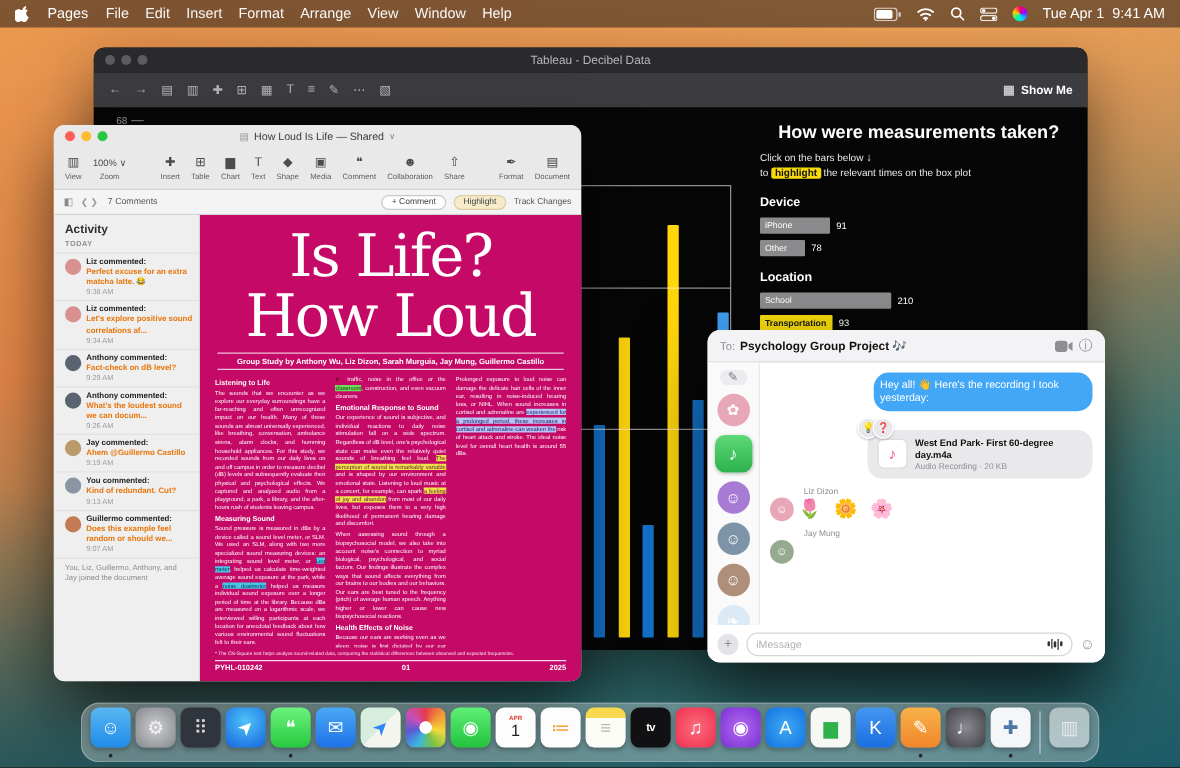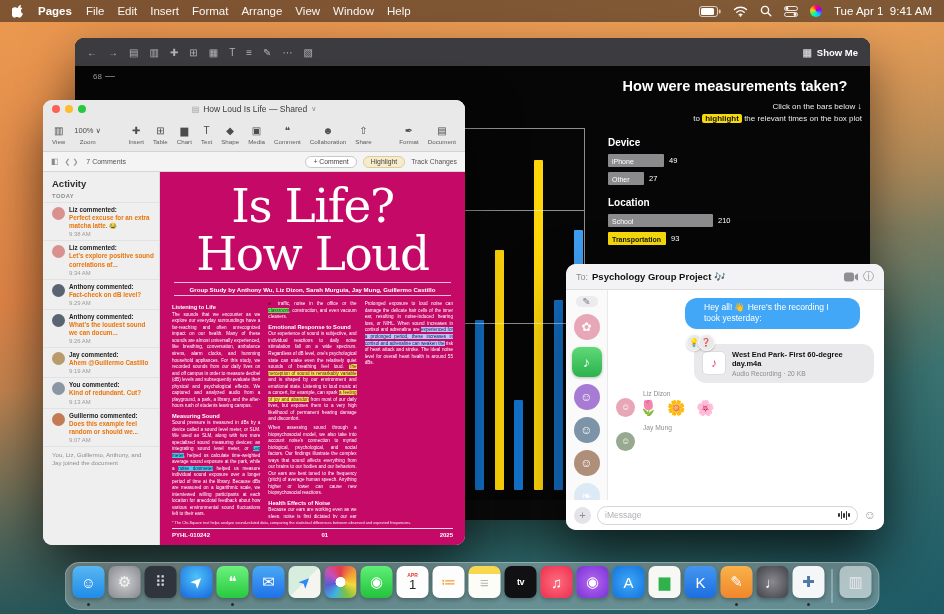--- a/index.html
+++ b/index.html
@@ -8,21 +8,21 @@
   .desktop{position:absolute;inset:0;
     background:
       radial-gradient(120% 80% at 82% -10%, rgba(246,176,96,.9), rgba(246,176,96,0) 60%),
       radial-gradient(110% 75% at 8% 112%, rgba(16,72,84,.95), rgba(16,72,84,0) 65%),
       radial-gradient(60% 40% at 45% 55%, rgba(235,150,80,.45), rgba(235,150,80,0) 70%),
       linear-gradient(160deg,#eb9a51 0%,#df8447 32%,#9c8057 52%,#3a7472 74%,#1d5a66 100%);}
   
   .menubar{position:absolute;top:0;left:0;right:0;height:22px;background:rgba(38,30,26,.55);
     backdrop-filter:blur(6px);display:flex;align-items:center;padding:0 12px;color:#fff;font-size:11.5px;z-index:50}
   .mb-left{display:flex;align-items:center;gap:14px}
-  .mb-app{font-weight:700}
+  .mb-app{font-weight:400}
   .mb-item{opacity:.95;cursor:default}
   .mb-right{margin-left:auto;display:flex;align-items:center;gap:12px}
   .mb-ic{display:flex;align-items:center}
   .siri-orb{width:12px;height:12px;border-radius:50%;background:conic-gradient(#f06,#90f,#0cf,#0f9,#fc0,#f06)}
   .mb-clock{font-size:11.5px;white-space:pre}
   
   .window{position:absolute;border-radius:9px;overflow:hidden}
   .tl{display:flex;gap:5px;position:absolute;left:9px;top:50%;transform:translateY(-50%)}
   .tl span{width:8px;height:8px;border-radius:50%;display:block}
   .tl .r{background:#ff5f57}.tl .y{background:#febc2e}.tl .g{background:#28c840}
@@ -38,21 +38,21 @@
   .tb-content{position:relative;height:434px;background:#060606}
   .axis-lab{position:absolute;left:18px;top:6px;color:#9b9b9e;font-size:8px;display:flex;align-items:center;gap:3px}
   .axis-lab i{display:block;width:10px;height:1px;background:#6f6f72}
   #boxplot{position:absolute;left:22px;width:506px;bottom:10px;top:36px;display:flex;align-items:flex-end;justify-content:space-between}
   .bp{width:9px;border-radius:1px}
   .bp.b{background:#1373cc}.bp.lb{background:#3f9ef0}.bp.y{background:#ffd60a}
   #bp-box{position:absolute;left:382px;top:62px;width:128px;height:196px;border:1px solid rgba(255,255,255,.55)}
   #bp-box i{position:absolute;left:0;right:0;top:42%;height:1px;background:rgba(255,255,255,.55)}
   #tb-panel{position:absolute;right:8px;top:12px;width:254px;color:#fff}
   .panel-h{font-size:14.5px;font-weight:700;text-align:center;line-height:1.15}
-  .panel-sub{font-size:8px;color:#e9e9ec;text-align:right;margin-top:5px;line-height:1.5}
+  .panel-sub{font-size:8px;color:#e9e9ec;text-align:left;margin-top:5px;line-height:1.5}
   .panel-sub b{font-size:9px}
   .chip{background:#f5d90a;color:#141414;padding:0 3px;border-radius:2px;font-weight:700}
   .sec-lab{font-size:10px;font-weight:700;margin:12px 0 6px}
   .hrow{display:flex;align-items:center;margin-bottom:5px;font-size:7px}
   .hbar{height:13px;background:#8b8b8e;position:relative;border-radius:1px}
   .hbar .lbl{position:absolute;left:4px;top:50%;transform:translateY(-50%);color:#fff;white-space:nowrap}
   .hrow.hl .hbar{background:#f5d90a}
   .hrow.hl .lbl{color:#161616;font-weight:700}
   .hval{margin-left:5px;font-size:7.5px;color:#fff}
   
@@ -105,21 +105,21 @@
   .msg-name{font-size:9.5px;font-weight:700;color:#111}
   .msg-hsp{flex:1}
   .msg-hic{color:#8e8e93;display:flex;align-items:center}
   .msg-info{color:#8e8e93;font-size:11px}
   .msg-body{flex:1;display:flex;min-height:0}
   .msg-side{width:42px;background:#fafafa;border-right:1px solid #e9e9ea;display:flex;flex-direction:column;align-items:center;padding-top:6px;gap:7px;flex:none}
   .compose{width:22px;height:22px;border-radius:6px;background:#ececf0;color:#7b7b80;font-size:10px;display:grid;place-items:center}
   .ms-av{width:26px;height:26px;border-radius:50%;display:grid;place-items:center;color:#fff;font-size:12px;flex:none}
   .ms-av.selected{border-radius:8px;width:30px;height:30px;box-shadow:0 1px 3px rgba(0,0,0,.25);font-size:14px}
   .msg-chat{flex:1;padding:8px 8px 0;overflow:hidden;position:relative}
-  .bub-out{margin-left:auto;margin-right:16px;background:#43a7f7;color:#fff;border-radius:12px;padding:4px 19px;font-size:8.5px;line-height:1.35;width:fit-content;max-width:175px}
+  .bub-out{margin-left:auto;margin-right:2px;background:#43a7f7;color:#fff;border-radius:12px;padding:4px 5px;font-size:8.5px;line-height:1.35;width:fit-content;max-width:175px}
   .audio-wrap{position:relative;margin:15px 2px 0 auto;width:180px}
   .reactions{position:absolute;top:-10px;left:-8px;display:flex;z-index:2}
   .react{width:17px;height:17px;border-radius:50%;background:#e9e9eb;border:1.5px solid #fff;display:grid;place-items:center;font-size:8px;margin-right:-5px;box-shadow:0 1px 2px rgba(0,0,0,.2)}
   .audio-card{background:#e9e9eb;border-radius:12px;padding:6px 8px;display:flex;gap:6px;align-items:center}
   .audio-ic{width:24px;height:24px;border-radius:5px;background:#fff;display:grid;place-items:center;color:#f0486c;font-size:12px;flex:none;border:1px solid #dddde0}
   .audio-t{font-size:7.5px;font-weight:700;color:#111;line-height:1.25}
   .audio-m{font-size:6.7px;color:#8e8e93;margin-top:1px}
   .sender{font-size:6.7px;color:#8e8e93;margin:7px 0 1px 27px}
   .in-row{display:flex;align-items:flex-end;gap:4px}
   .chat-av{width:19px;height:19px;border-radius:50%;display:grid;place-items:center;color:#fff;font-size:9px;flex:none}
@@ -203,20 +203,28 @@
           <rect x="0.5" y="6.5" width="13" height="4" rx="2" fill="none" stroke="#fff" stroke-opacity=".85"></rect>
           <circle cx="11" cy="8.5" r="1.4" fill="#fff"></circle>
         </svg>
     </span>
     <span class="siri-orb"></span>
     <span class="mb-clock">Tue Apr 1  9:41 AM</span>
   </div>
 </div>
 
 <div class="window" id="tableau-win">
+  <div class="tb-titlebar">
+    <div class="tl">
+        <span class="gray"></span>
+        <span class="gray"></span>
+        <span class="gray"></span>
+      </div>
+    <div class="tb-title">Tableau - Decibel Data</div>
+  </div>
   <div class="tb-toolbar">
     <span id="tb-icons" style="display:flex;gap:11px">
         <span class="tb-tool">←</span>
         <span class="tb-tool">→</span>
         <span class="tb-tool">▤</span>
         <span class="tb-tool">▥</span>
         <span class="tb-tool">✚</span>
         <span class="tb-tool">⊞</span>
         <span class="tb-tool">▦</span>
         <span class="tb-tool">T</span>
@@ -271,27 +279,27 @@
       <div class="panel-sub">
         <span>Click on the bars below </span><b>↓</b><br>
         <span>to </span><span class="chip">highlight</span><span> the relevant times on the box plot</span>
       </div>
       <div class="sec-lab">Device</div>
       <div id="device-bars">
           <div class="hrow">
             <div class="hbar" style="width: 56px;">
               <span class="lbl">iPhone</span>
             </div>
-            <span class="hval">49</span>
+            <span class="hval">91</span>
           </div>
           <div class="hrow">
             <div class="hbar" style="width: 36px;">
               <span class="lbl">Other</span>
             </div>
-            <span class="hval">27</span>
+            <span class="hval">78</span>
           </div>
         </div>
       <div class="sec-lab">Location</div>
       <div id="location-bars">
           <div class="hrow">
             <div class="hbar" style="width: 105px;">
               <span class="lbl">School</span>
             </div>
             <span class="hval">210</span>
           </div>

